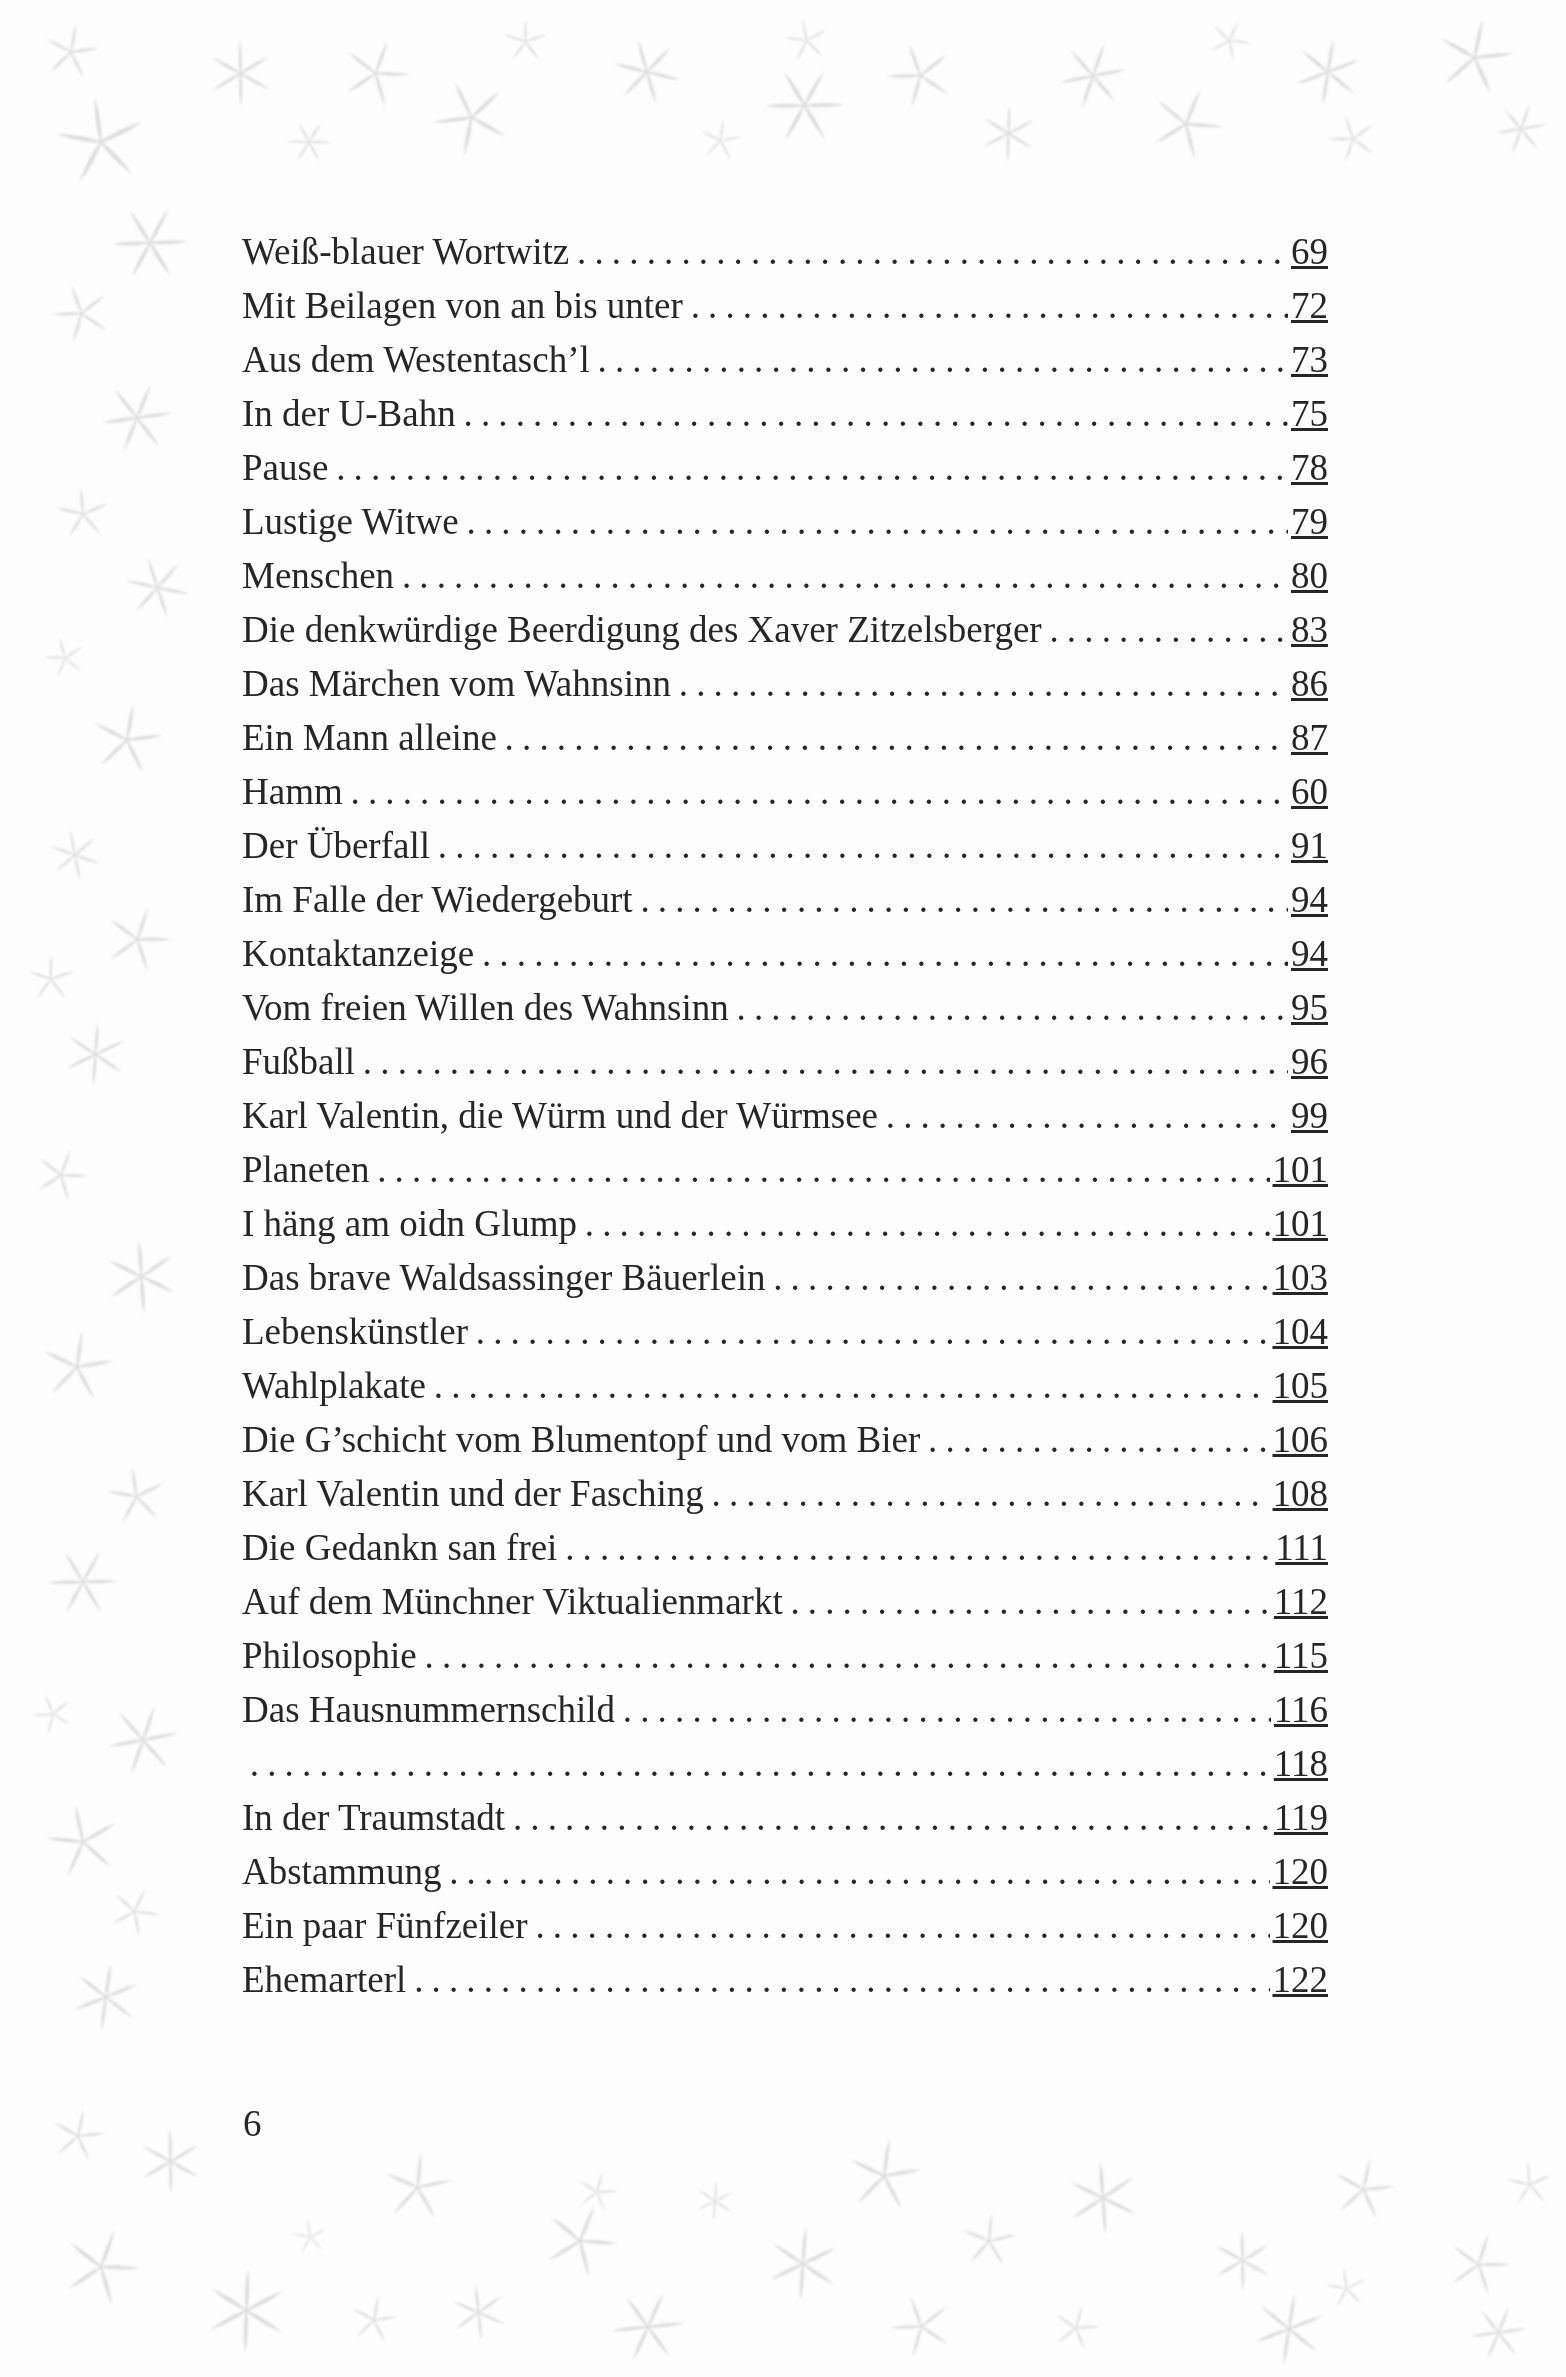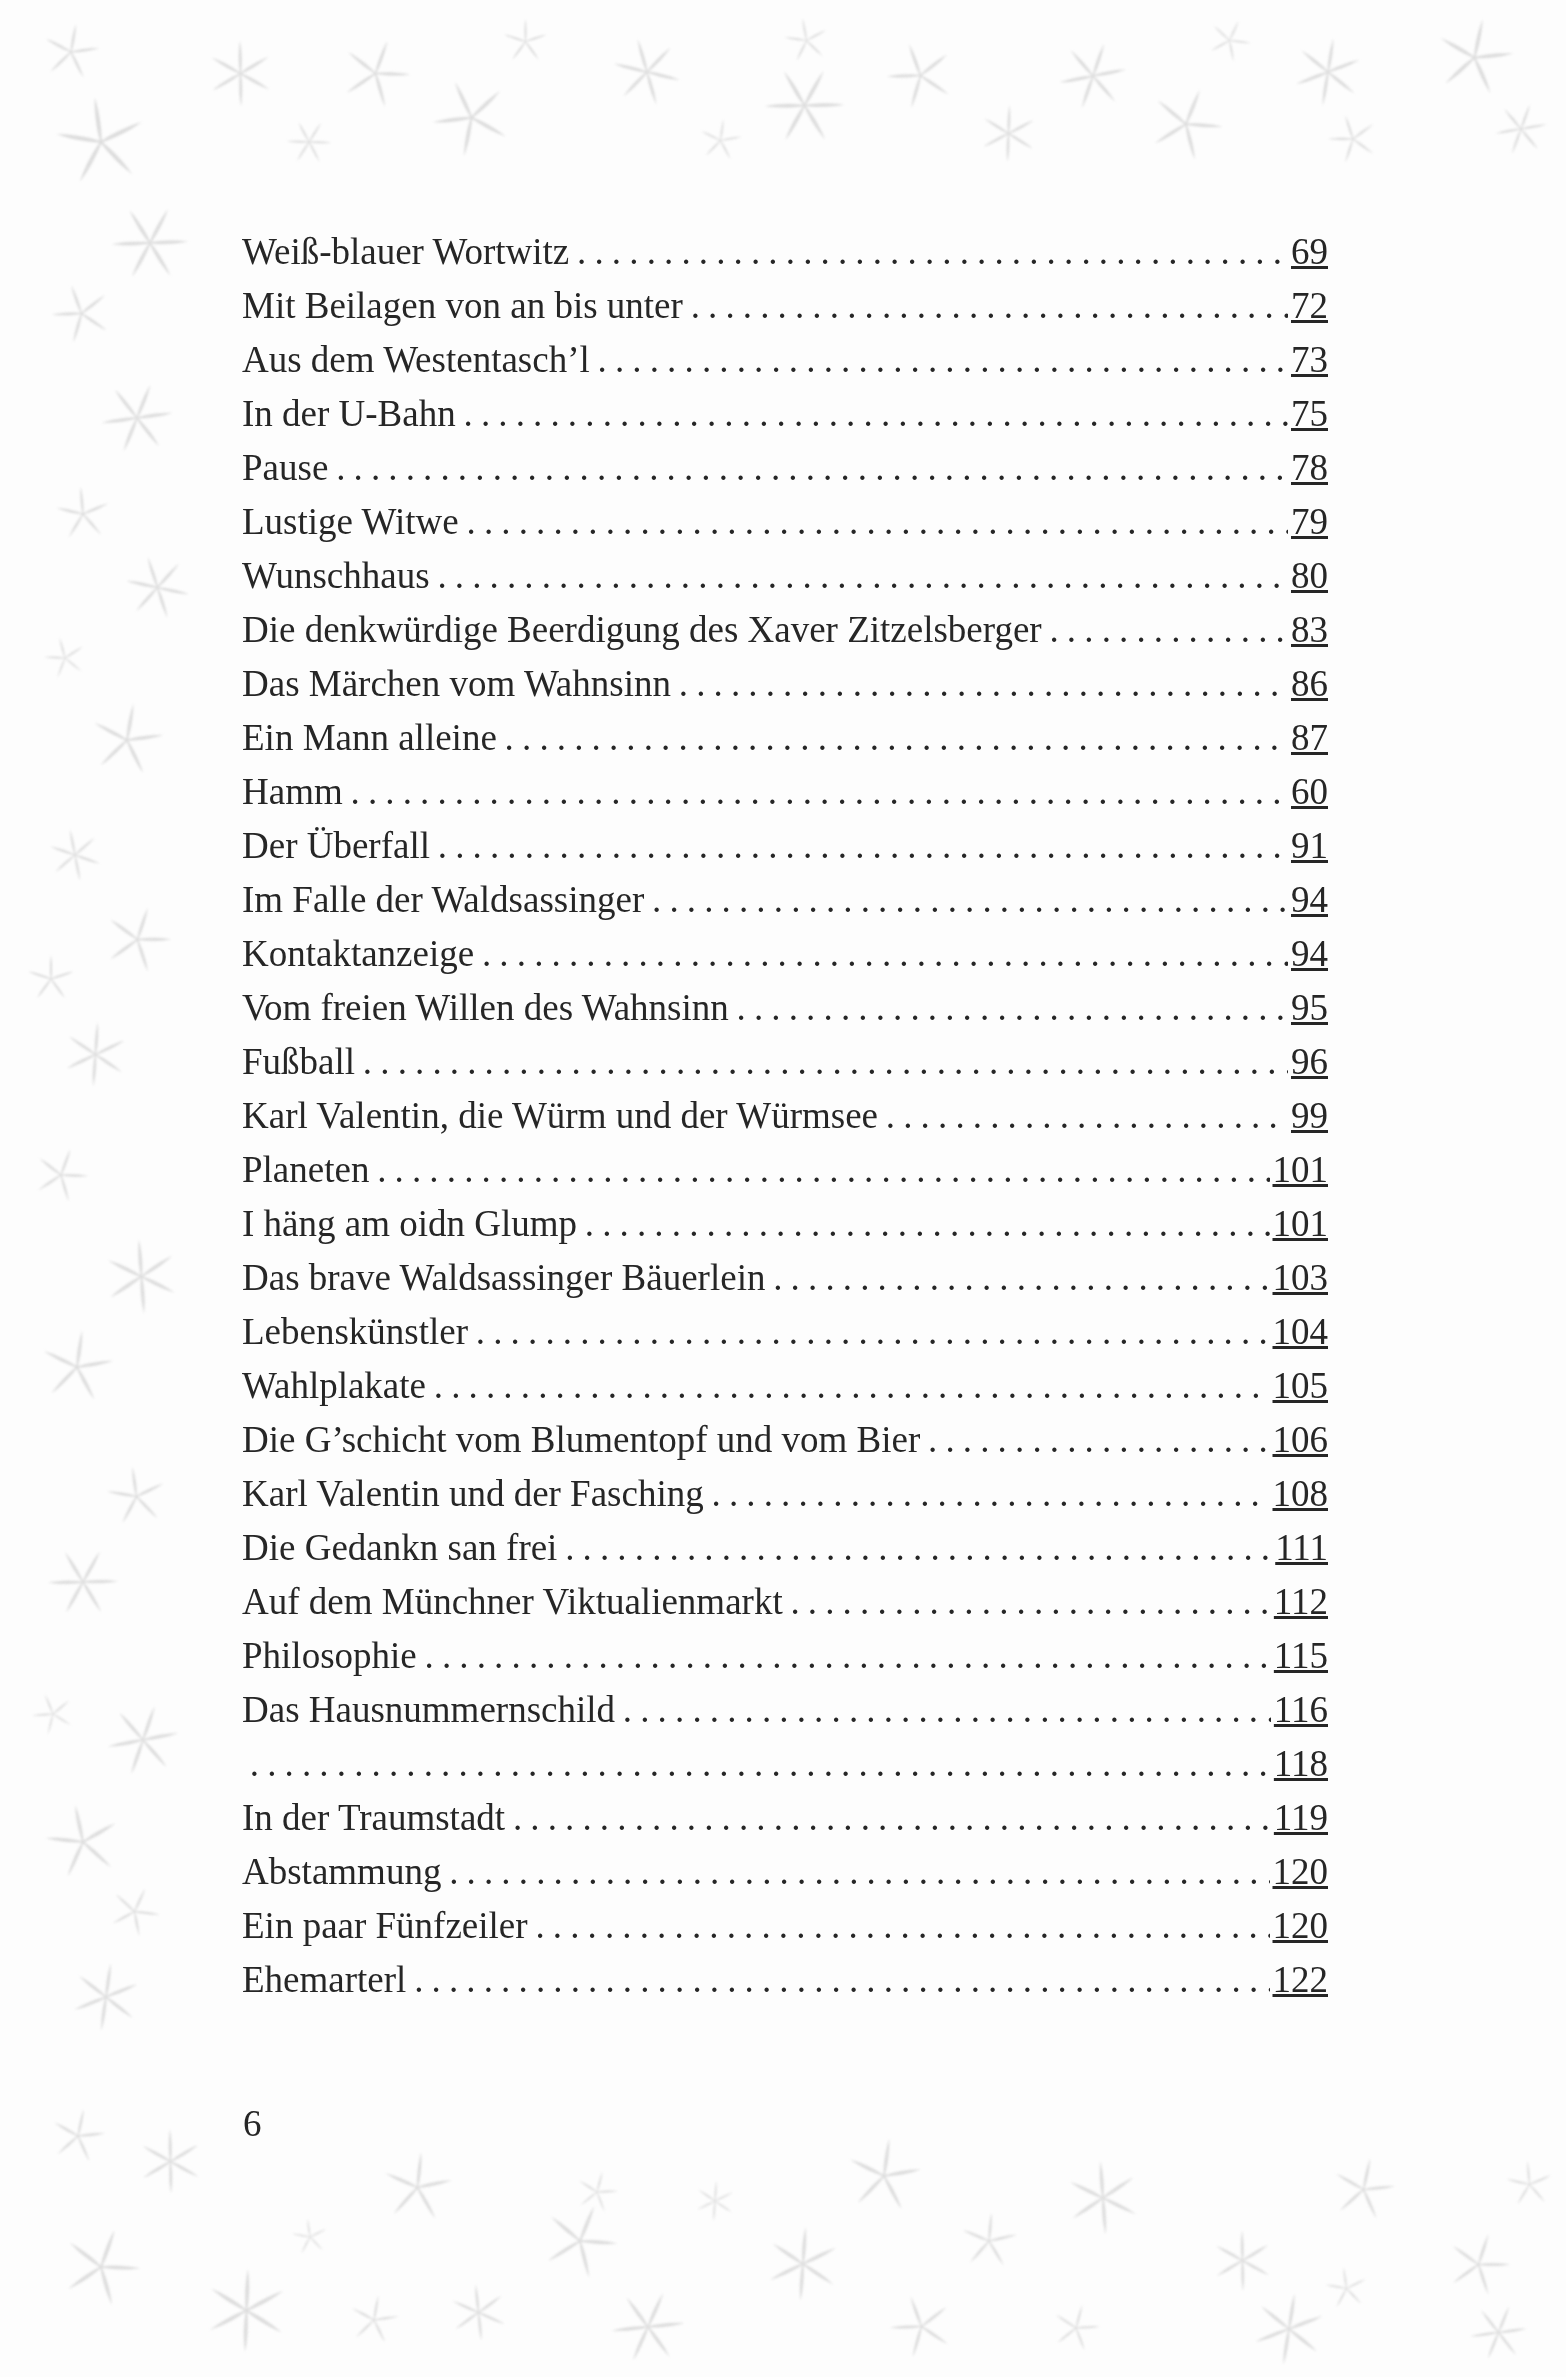--- a/index.html
+++ b/index.html
@@ -326,21 +326,21 @@
     <span class="entry-page">78</span>
   </li>
 
   <li>
     <span class="entry-title">Lustige Witwe</span>
     <span class="leader" aria-hidden="true">................................................................................................................................................................</span>
     <span class="entry-page">79</span>
   </li>
 
   <li>
-    <span class="entry-title">Wunschhaus</span>
+    <span class="entry-title">Menschen</span>
     <span class="leader" aria-hidden="true">................................................................................................................................................................</span>
     <span class="entry-page">80</span>
   </li>
 
   <li>
     <span class="entry-title">Die denkwürdige Beerdigung des Xaver Zitzelsberger</span>
     <span class="leader" aria-hidden="true">................................................................................................................................................................</span>
     <span class="entry-page">83</span>
   </li>
 
@@ -362,21 +362,21 @@
     <span class="entry-page">60</span>
   </li>
 
   <li>
     <span class="entry-title">Der Überfall</span>
     <span class="leader" aria-hidden="true">................................................................................................................................................................</span>
     <span class="entry-page">91</span>
   </li>
 
   <li>
-    <span class="entry-title">Im Falle der Waldsassinger</span>
+    <span class="entry-title">Im Falle der Wiedergeburt</span>
     <span class="leader" aria-hidden="true">................................................................................................................................................................</span>
     <span class="entry-page">94</span>
   </li>
 
   <li>
     <span class="entry-title">Kontaktanzeige</span>
     <span class="leader" aria-hidden="true">................................................................................................................................................................</span>
     <span class="entry-page">94</span>
   </li>
 

